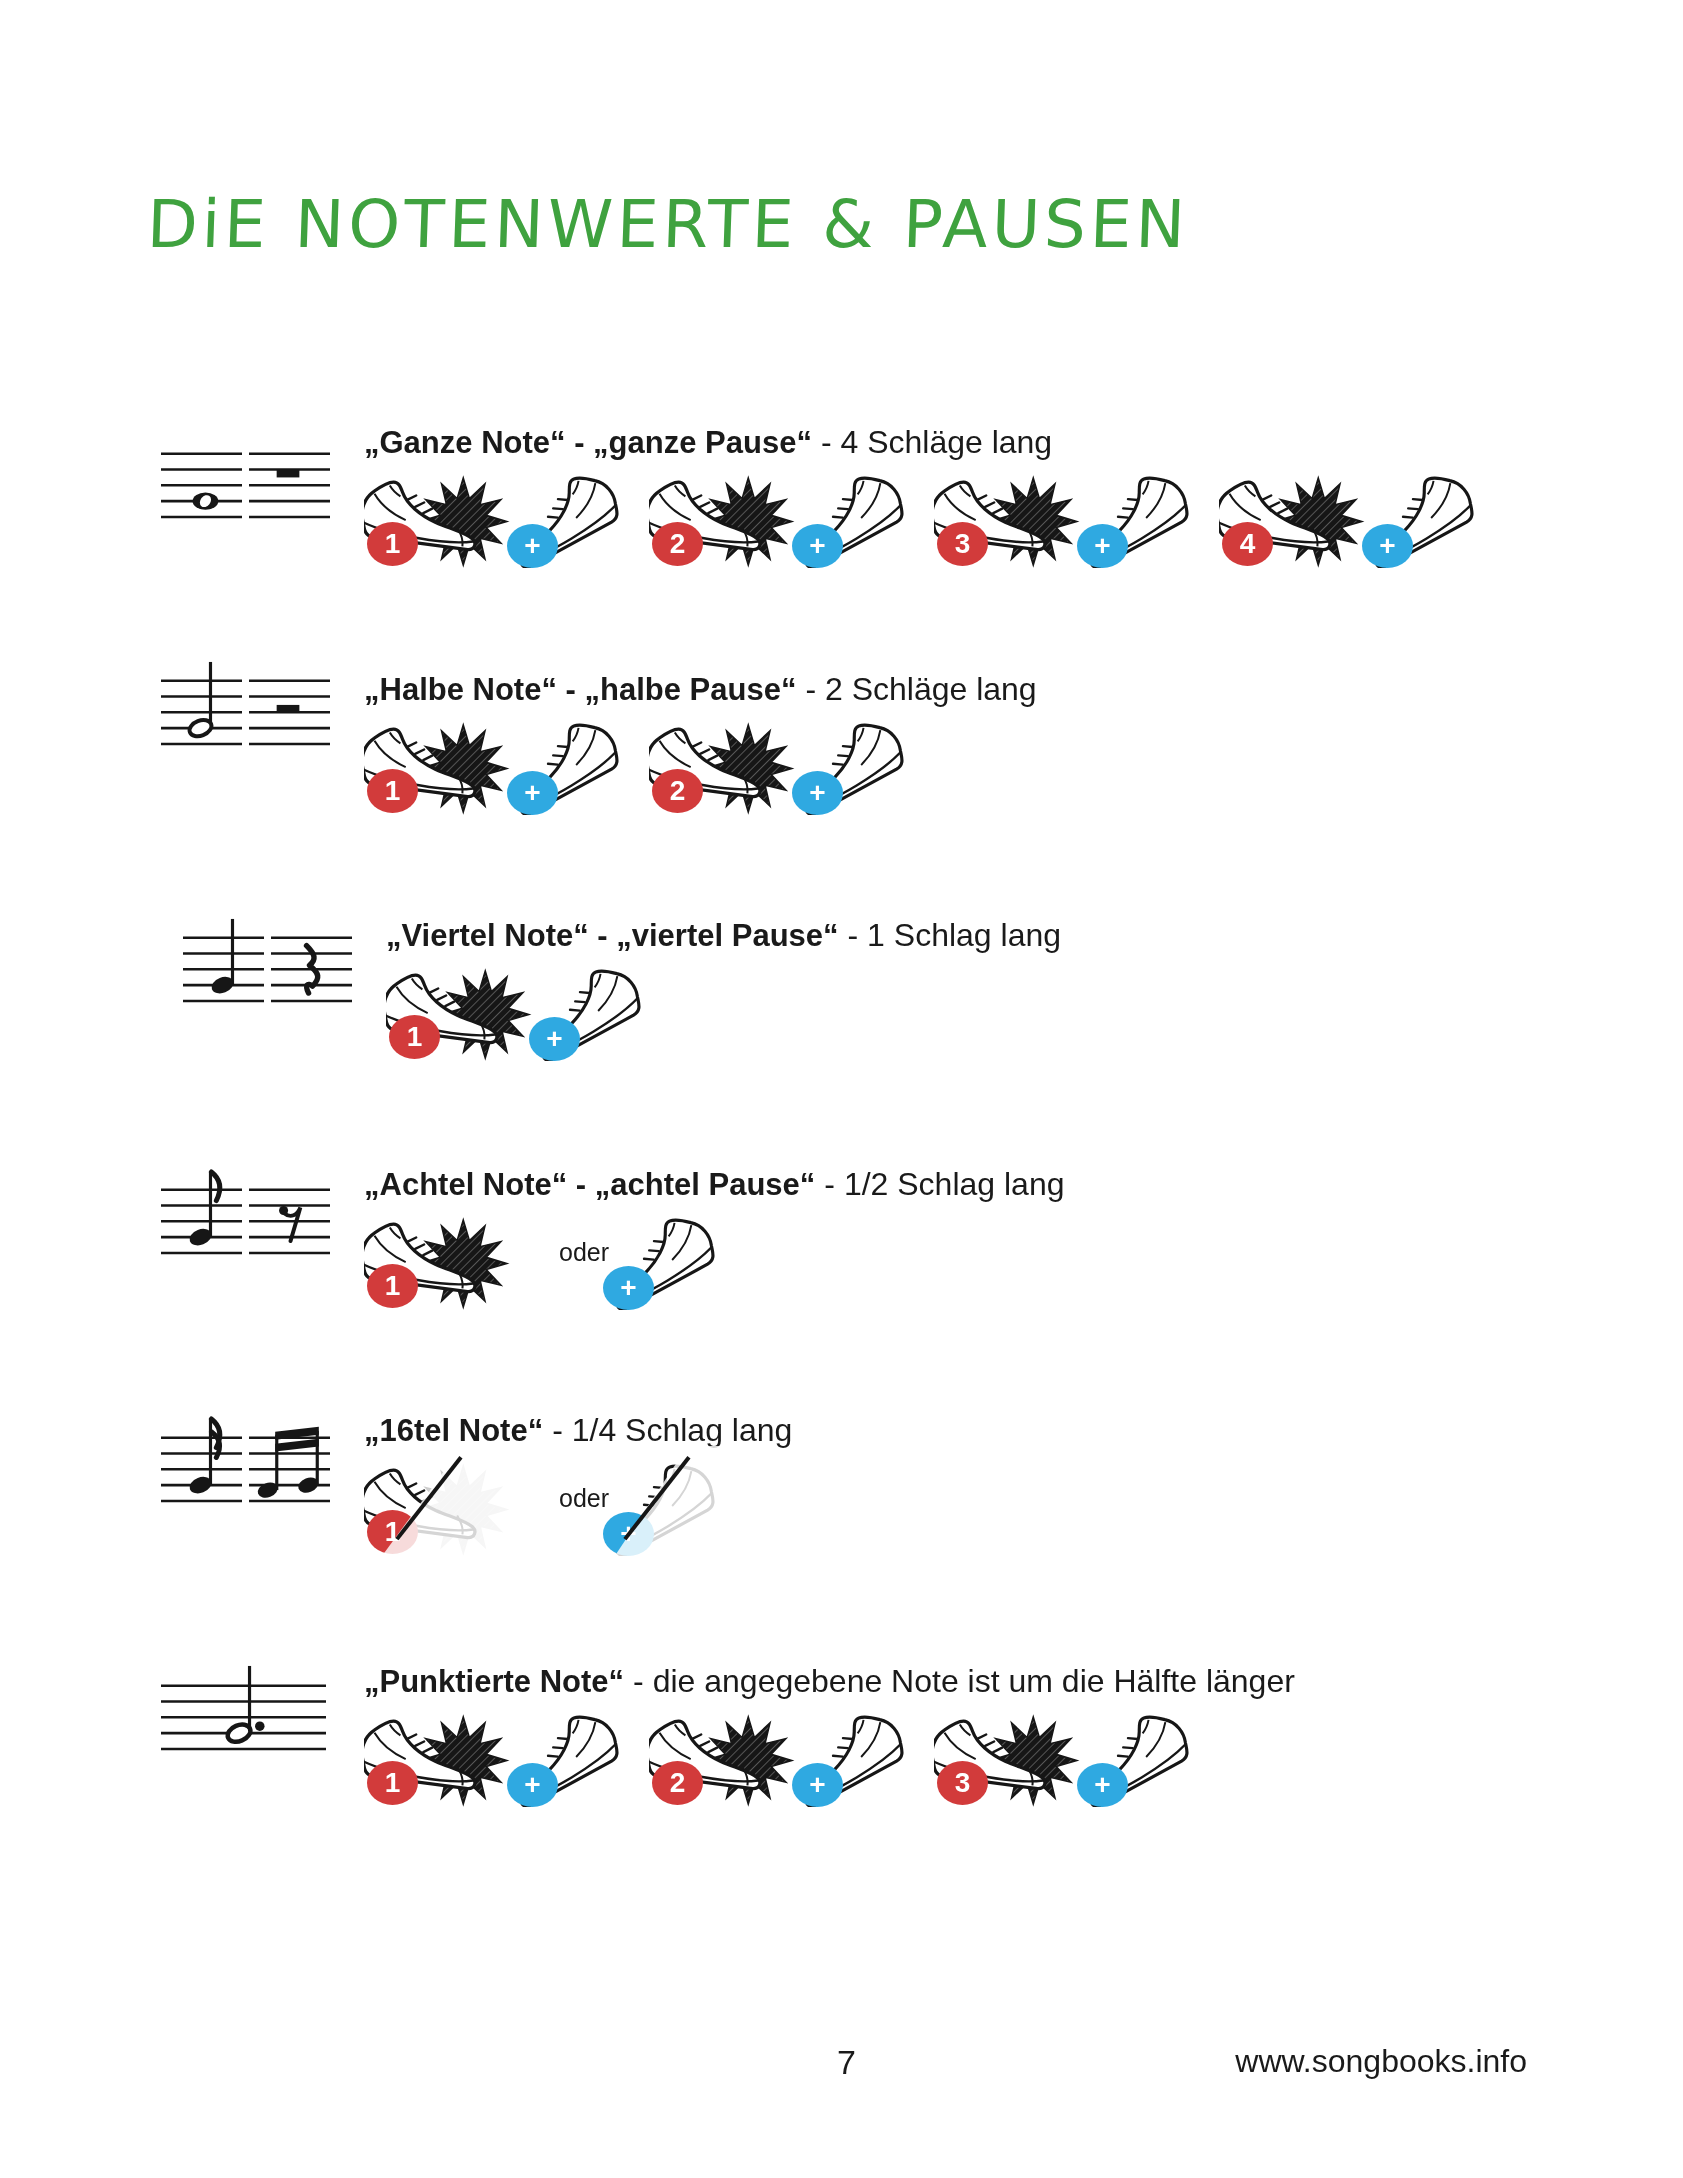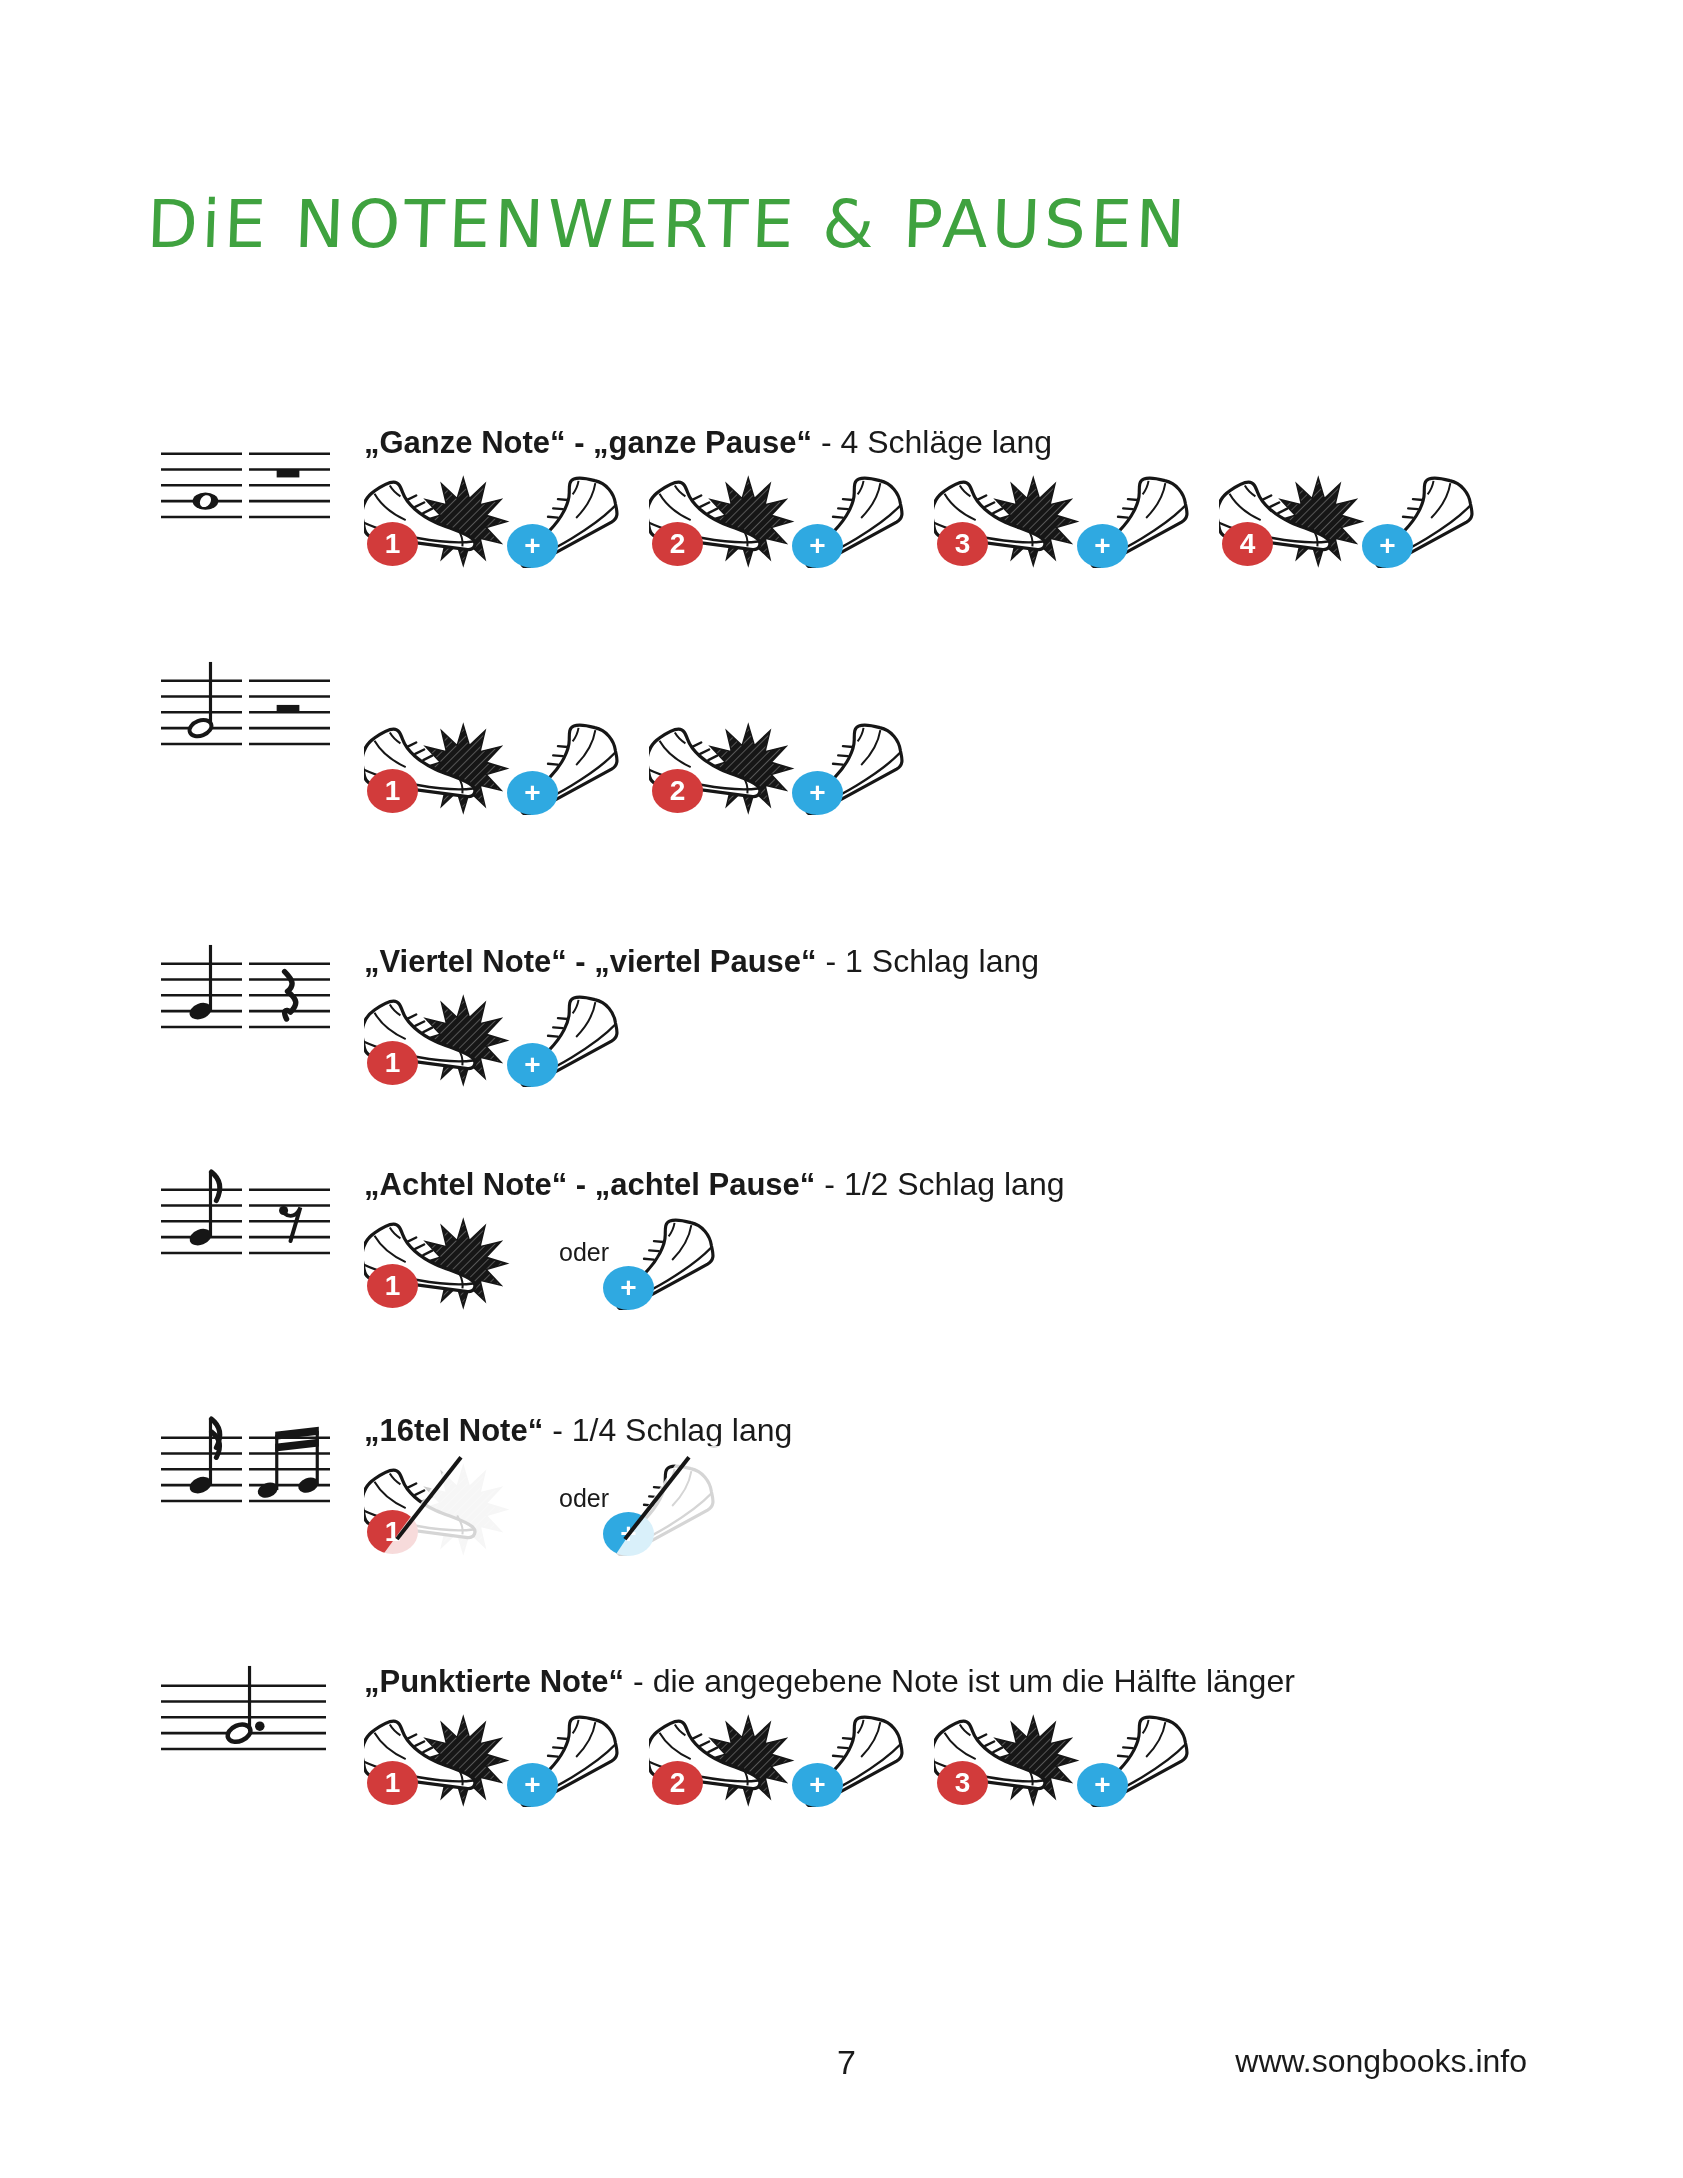--- a/index.html
+++ b/index.html
@@ -5,21 +5,21 @@
   html,body{margin:0;padding:0;background:#fff;}
   .page{position:relative;width:1683px;height:2178px;background:#fff;overflow:hidden;
         font-family:"Liberation Sans",sans-serif;color:#1a1a1a;}
   .title{position:absolute;left:147px;top:186px;font-size:66px;letter-spacing:4px;
          color:var(--title-green,#3fa23f);font-family:"DejaVu Sans",sans-serif;
          transform:skewX(-2deg);white-space:nowrap;}
   #rows{position:absolute;inset:0;}
   .row{position:absolute;left:0;width:1406px;height:168px;}
   .row:nth-child(1){top:424px;}
   .row:nth-child(2){top:671px;}
-  .row:nth-child(3){top:943px;}
+  .row:nth-child(3){top:917px;margin-left:22px;}
   .row:nth-child(4){top:1166px;text-align:center;}
   .row:nth-child(5){top:1412px;}
   .row:nth-child(6){top:1663px;}
   .staffs{position:absolute;left:161px;top:-6px;display:flex;gap:7px;}
   .row:nth-child(1) .staffs{top:-2px;}
   .row:nth-child(2) .staffs{top:-22px;}
   .row:nth-child(3) .staffs{top:-11px;}
   .row:nth-child(4) .staffs{top:-8px;}
   .row:nth-child(5) .staffs{top:-6px;}
   .row:nth-child(6) .staffs{top:-9px;}
@@ -234,20 +234,23 @@
     <g stroke="#161616" stroke-width="2.6">
               <line x1="0" y1="32" x2="82" y2="32"></line>
               <line x1="0" y1="48" x2="82" y2="48"></line>
               <line x1="0" y1="64" x2="82" y2="64"></line>
               <line x1="0" y1="80" x2="82" y2="80"></line>
               <line x1="0" y1="96" x2="82" y2="96"></line>
             </g>
     <rect x="28" y="56.5" width="23" height="7.5" fill="#161616"></rect>
   </svg>
         </div>
+    <div class="heading">
+      <span class="h-bold">„Halbe Note“ - „halbe Pause“</span><span class="h-rest">- 2 Schläge lang</span>
+    </div>
     <div class="beats">
   <div class="unit stomp">
     <svg width="149" height="104" viewBox="0 0 150 105">
       <polygon class="burst" fill="url(#hatch)" stroke="#161616" stroke-width="1.5" points="144,58 123.2,64.2 138.1,80 117,75 122,96.1 106.2,81.2 100,102 93.8,81.2 78,96.1 83,75 61.9,80 76.8,64.2 56,58 76.8,51.8 61.9,36 83,41 78,19.9 93.8,34.8 100,14 106.2,34.8 122,19.9 117,41 138.1,36 123.2,51.8"></polygon>
       <g transform="rotate(9 60 52) translate(-8,16) scale(0.82)">
         <path d="M10,62 C5,50 7,34 18,24 C24,18 33,10 40,9 C46,8 49,13 53,20 C60,33 78,44 99,50 C119,55 138,57 147,63 C153,67 152,76 143,77 L26,80 C14,80 13,70 10,62 Z" fill="#fff" stroke="#161616" stroke-width="4"></path>
         <path d="M11,64 C45,74 115,76 148,66" fill="none" stroke="#161616" stroke-width="3"></path>
         <path d="M36,14 C41,20 46,23 51,25" fill="none" stroke="#161616" stroke-width="2.5"></path>
         <path d="M19,27 C28,38 44,48 62,53" fill="none" stroke="#161616" stroke-width="2.5"></path>
         <path d="M60,28 L70,21 M71,35 L81,28 M82,41 L92,34" stroke="#161616" stroke-width="3" stroke-linecap="round"></path>

